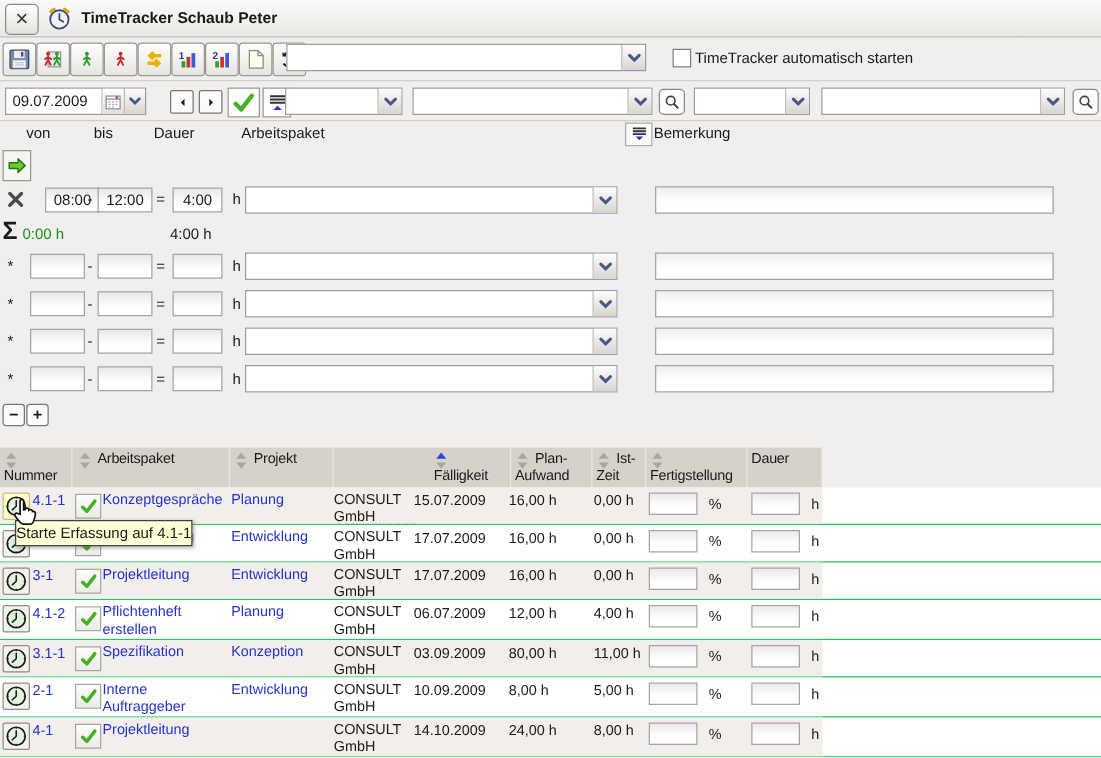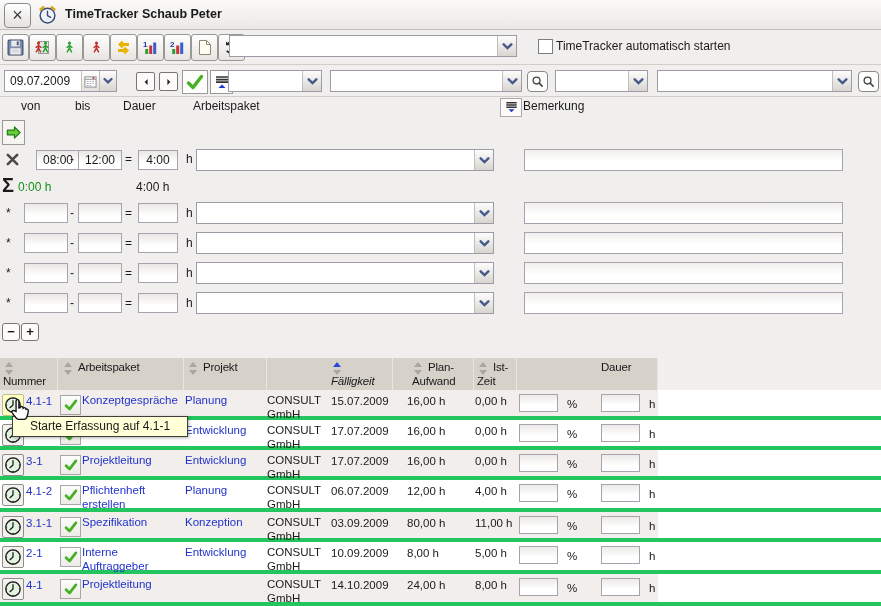--- a/index.html
+++ b/index.html
@@ -88,21 +88,21 @@
   .thead-right{position:absolute;left:658px;top:0;right:0;height:32px;background:#f2f0ee}
   .th{position:absolute;top:0;height:32px;border-right:1px solid #e9e6e1;box-sizing:border-box;
       font-size:11.5px;letter-spacing:-0.2px}
   .th .l1{position:absolute;white-space:nowrap}
   .sort{position:absolute;width:9px;height:13px;cursor:default}
   .sort .su,.sort .sd{position:absolute;left:0;width:0;height:0;
       border-left:4.5px solid transparent;border-right:4.5px solid transparent}
   .sort .su{top:0;border-bottom:5.5px solid #aaa69e}
   .sort .sd{bottom:0;border-top:5.5px solid #aaa69e}
   .sort.active .su{border-bottom-color:#2b46e0}
-  .trow{position:absolute;left:0;width:881px;border-bottom:4px solid #22c55e;box-sizing:border-box;font-size:11.5px}
+  .trow{position:absolute;left:0;width:881px;border-bottom:1px solid #22c55e;box-sizing:border-box;font-size:11.5px}
   .trow .band{position:absolute;left:0;top:0;bottom:0;width:658px}
   .trow.odd .band{background:#f1eeeb}
   .trow.even .band{background:#ffffff}
   .clock-btn{position:absolute;left:2px;top:4px;width:20px;height:20px;border:1px solid #8f8d89;
              border-radius:2px;background:#f3f2ee;display:flex;align-items:center;justify-content:center}
   .clock-btn.hl{background:#ffffc4;border-color:#c2c08a}
   .clock-btn svg{width:18px;height:18px}
   .chk-btn{position:absolute;left:60px;top:5px;width:19px;height:18px;border:1px solid #a9a7a1;
            background:linear-gradient(#fdfdfc,#ecebe7);display:flex;align-items:center;justify-content:center}
   .chk-btn svg{width:14px;height:12px}
@@ -117,21 +117,21 @@
   .ist{left:475px;top:4px}
   .cell-input{position:absolute;width:39px;height:18px;border:1px solid #a5a3ad;
               background:linear-gradient(#eceae7,#ffffff 65%);padding:0}
   .pct-in{left:519px;top:4px}
   .rest-in{left:601px;top:4px}
   .unit-pc{left:567px;top:7px}
   .unit-rh{left:649px;top:7px}
 
   
   .tooltip{position:absolute;left:12px;top:416px;z-index:9;background:#ffffd8;border:1px solid #40403a;
-           padding:2px 17px 3px;white-space:nowrap;box-shadow:1px 1px 3px rgba(0,0,0,.3);font-size:12px}
+           padding:2px 0 3px;white-space:nowrap;box-shadow:1px 1px 3px rgba(0,0,0,.3);font-size:12px}
   .hand{position:absolute;left:8px;top:396px;width:23px;height:27px;z-index:20}
 </style>
 </head>
 <body>
 
 <div class="app">
 
   <div class="titlebar">
     <div class="close-btn">×</div>
     <span class="app-icon ic">
@@ -490,21 +490,21 @@
           </span>
           <span class="l1" style="left:19px;top:3px">Projekt</span>
         </div>
         <div class="th" style="left: 267px; width: 77px; margin-top: 36px;">
           <span class="sort" style="left:5px;top:4px">
             <i class="su"></i>
             <i class="sd"></i>
           </span>
           <span class="l1" style="left:3px;top:17px">Auftraggeber</span>
         </div>
-        <div class="th" style="left: 328px; width: 65px; font-style: italic;">
+        <div class="th" style="left: 344px; width: 65px;">
           <span class="sort active" style="left:5px;top:4px">
             <i class="su"></i>
             <i class="sd"></i>
           </span>
           <span class="l1" style="left:3px;top:17px">Fälligkeit</span>
         </div>
         <div class="th" style="left: 409px; width: 65px;">
           <span class="sort" style="left:5px;top:4px">
             <i class="su"></i>
             <i class="sd"></i>
@@ -512,20 +512,27 @@
           <span class="l1" style="left:19px;top:3px">Plan-</span>
           <span class="l1" style="left:3px;top:17px">Aufwand</span>
         </div>
         <div class="th" style="left: 474px; width: 43px;">
           <span class="sort" style="left:5px;top:4px">
             <i class="su"></i>
             <i class="sd"></i>
           </span>
           <span class="l1" style="left:19px;top:3px">Ist-</span>
           <span class="l1" style="left:3px;top:17px">Zeit</span>
+        </div>
+        <div class="th" style="left: 517px; width: 81px;">
+          <span class="sort" style="left:5px;top:4px">
+            <i class="su"></i>
+            <i class="sd"></i>
+          </span>
+          <span class="l1" style="left:3px;top:17px">Fertigstellung</span>
         </div>
         <div class="th" style="left: 598px; width: 60px;">
           <span class="l1" style="left:3px;top:3px">Dauer</span>
         </div>
       </div>
     <div class="thead-right"></div>
     <div id="tbody">
         <div class="trow odd" style="top: 32px; height: 30px;">
           <div class="band"></div>
           <div class="clock-btn hl">

